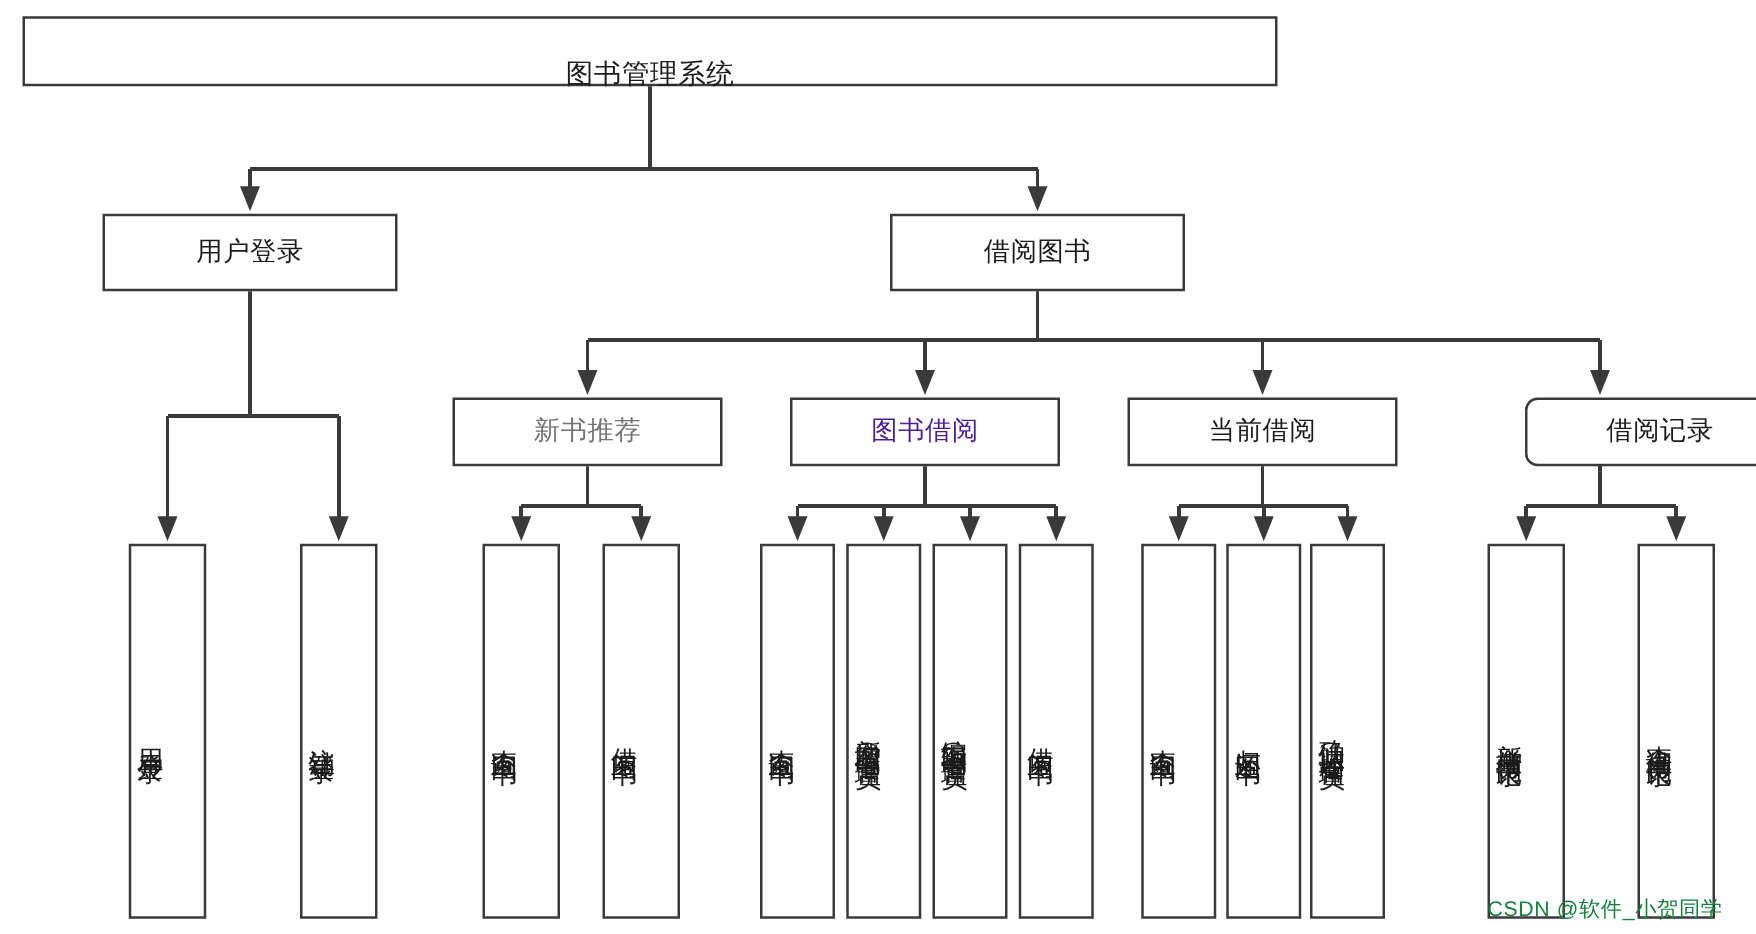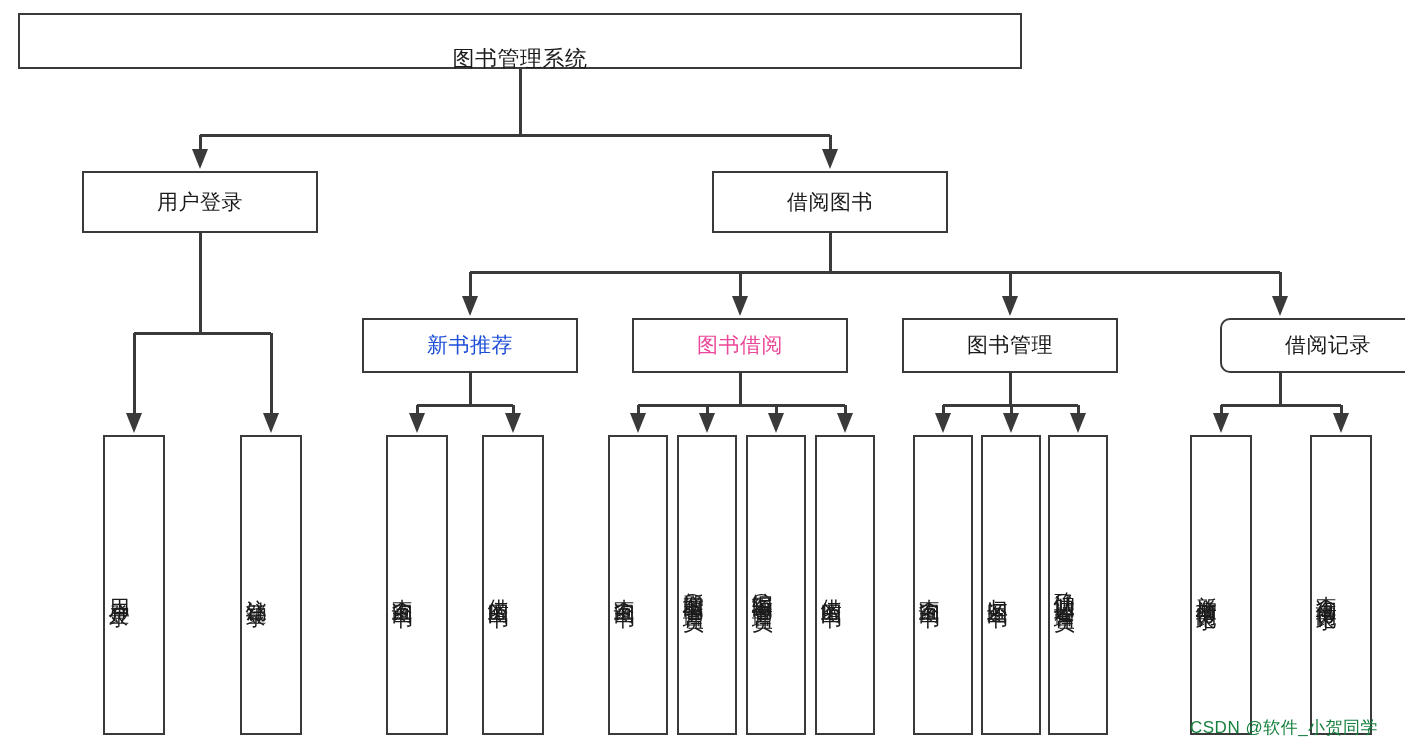--- a/index.html
+++ b/index.html
@@ -129,27 +129,27 @@
       <div class="node-box level-0" style="left: 18px; top: 13px; width: 1004px; height: 56px; border-color: rgb(58, 58, 58); background: rgb(255, 255, 255);">
         <span class="node-label" style="color: rgb(27, 27, 27);">图书管理系统</span>
       </div>
       <div class="node-box level-1" style="left: 82px; top: 171px; width: 236px; height: 62px; border-color: rgb(58, 58, 58); background: rgb(255, 255, 255);">
         <span class="node-label" style="color: rgb(27, 27, 27);">用户登录</span>
       </div>
       <div class="node-box level-1" style="left: 712px; top: 171px; width: 236px; height: 62px; border-color: rgb(58, 58, 58); background: rgb(255, 255, 255);">
         <span class="node-label" style="color: rgb(27, 27, 27);">借阅图书</span>
       </div>
       <div class="node-box level-2" style="left: 362px; top: 318px; width: 216px; height: 55px; border-color: rgb(58, 58, 58); background: rgb(255, 255, 255);">
-        <span class="node-label" style="color: #1d4ed8; text-align: center;">新书推荐</span>
+        <span class="node-label" style="color: #737373; text-align: center;">新书推荐</span>
       </div>
       <div class="node-box level-2" style="left: 632px; top: 318px; width: 216px; height: 55px; border-color: rgb(58, 58, 58); background: rgb(255, 255, 255);">
-        <span class="node-label" style="color: #ec4899;">图书借阅</span>
+        <span class="node-label" style="color: #4c1d95;">图书借阅</span>
       </div>
       <div class="node-box level-2" style="left: 902px; top: 318px; width: 216px; height: 55px; border-color: rgb(58, 58, 58); background: rgb(255, 255, 255);">
-        <span class="node-label" style="color: rgb(27, 27, 27);">图书管理</span>
+        <span class="node-label" style="color: rgb(27, 27, 27);">当前借阅</span>
       </div>
       <div class="node-box level-2" style="left: 1220px; top: 318px; width: 216px; height: 55px; border-color: rgb(58, 58, 58); background: rgb(255, 255, 255); border-radius: 10px;">
         <span class="node-label" style="color: rgb(27, 27, 27);">借阅记录</span>
       </div>
       <div class="node-box level-3 vertical" style="left: 103px; top: 435px; width: 62px; height: 300px; border-color: rgb(58, 58, 58); background: rgb(255, 255, 255);">
         <span class="node-label" style="color: rgb(27, 27, 27);">用户登录</span>
       </div>
       <div class="node-box level-3 vertical" style="left: 240px; top: 435px; width: 62px; height: 300px; border-color: rgb(58, 58, 58); background: rgb(255, 255, 255);">
         <span class="node-label" style="color: rgb(27, 27, 27);">注销登录</span>
       </div>

